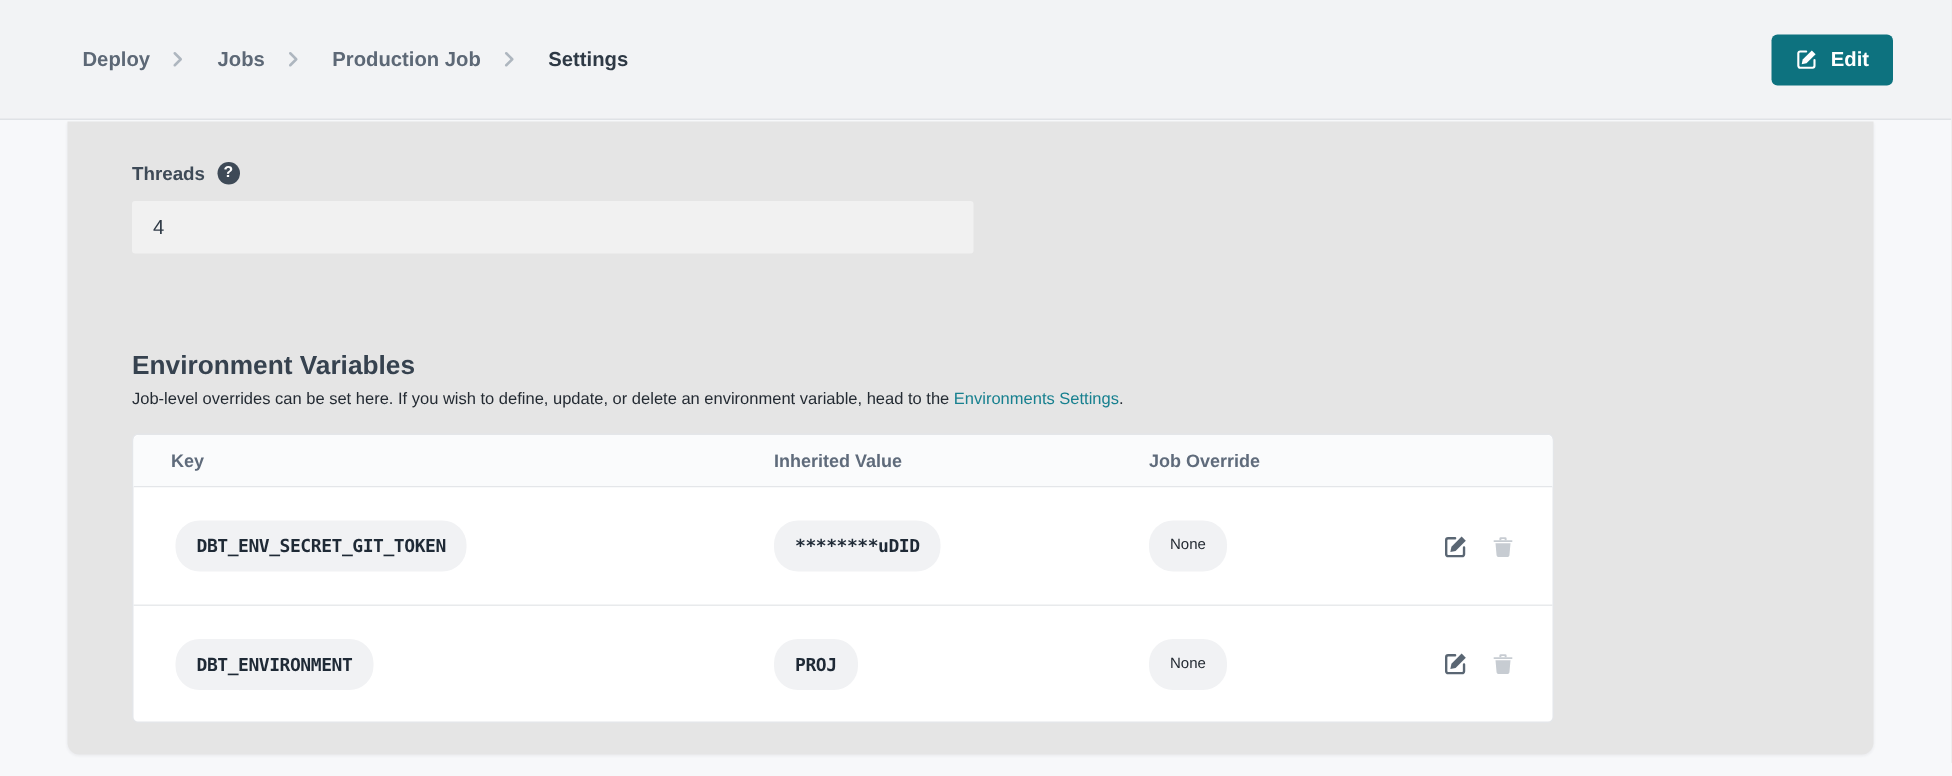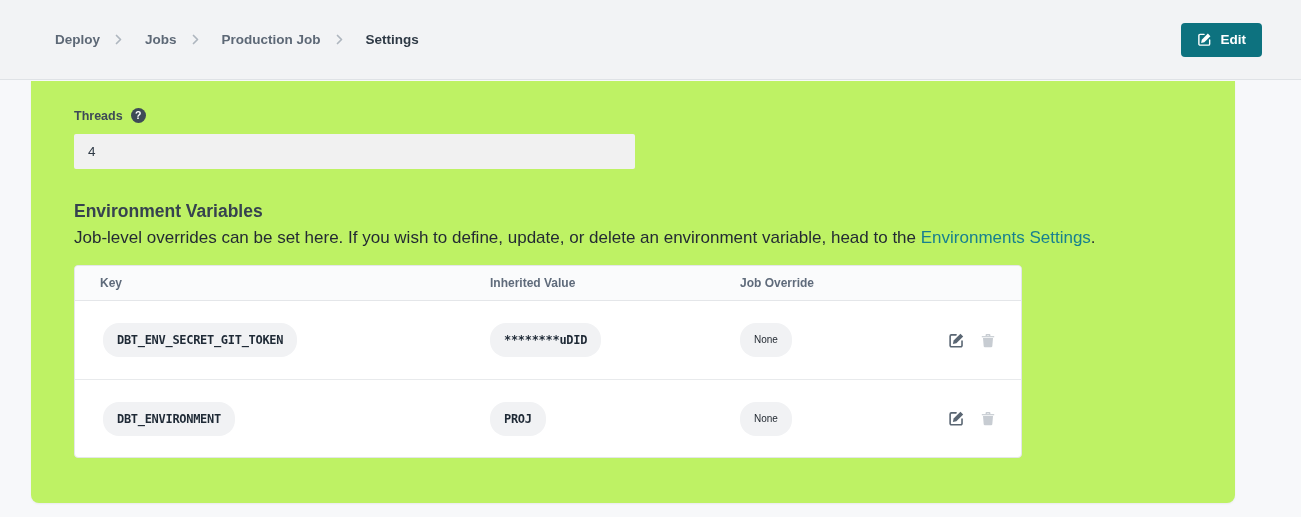--- a/index.html
+++ b/index.html
@@ -30,23 +30,23 @@
     border: none; border-radius: 4px;
     height: 34px; padding: 0 16px;
     font-family: "Liberation Sans", sans-serif;
     font-size: 13.5px; font-weight: 700;
     cursor: pointer;
   }
   .edit-btn svg { display: block; }
 
   
   .card {
-    position: absolute; left: 31px; top: 81px;
+    position: absolute; left: 45px; top: 81px;
     width: 1204px; height: 422px;
-    background: #bef264;
+    background: #e5e5e5;
     border-radius: 0 0 8px 8px;
     box-shadow: 0 1px 2px rgba(30,40,50,0.06);
     padding: 27px 41px 36px 43px;
   }
 
   
   .field-label-row { display: flex; align-items: center; gap: 8px; margin-bottom: 11px; }
   .field-label { font-size: 12.5px; font-weight: 700; color: #3e4a57; }
   .help-icon {
     width: 15px; height: 15px; border-radius: 50%;
@@ -55,42 +55,42 @@
     display: inline-block; cursor: pointer;
   }
   .text-input {
     width: 561px; height: 35px;
     background: #f1f1f1; border: none; border-radius: 2px;
     padding: 0 14px; font-family: "Liberation Sans", sans-serif;
     font-size: 13.5px; color: #2e3945;
   }
 
   
-  .section-title { margin-top: 32px; font-size: 17.5px; font-weight: 700; color: #36424f; }
-  .section-desc { margin-top: 6px; font-size: 17px; color: #242b33; }
+  .section-title { margin-top: 64px; font-size: 17.5px; font-weight: 700; color: #36424f; }
+  .section-desc { margin-top: 6px; font-size: 11px; color: #242b33; }
   .section-desc a { color: #17808f; text-decoration: none; cursor: pointer; }
 
   
   .env-table {
     margin-top: 17px; width: 948px;
     border: 1px solid #e4e6e9; border-radius: 4px;
     background: #ffffff;
   }
   .thead {
     display: flex; align-items: center; height: 35px;
     background: #fafbfc; border-bottom: 1px solid #e4e6e9;
     border-radius: 4px 4px 0 0;
     font-size: 12px; font-weight: 700; color: #5f6b7b;
   }
   .trow {
     display: flex; align-items: center; height: 78px;
   }
   .trow + .trow { border-top: 1px solid #e8eaec; }
   .col-key { width: 415px; padding-left: 25px; }
-  .col-inherited { width: 250px; }
+  .col-inherited { width: 250px; margin-left: 12px; }
   .col-override { flex: 1; }
   .col-actions { width: 100px; display: flex; justify-content: flex-end; align-items: center; gap: 15px; padding-right: 25px; }
   .trow .col-key { padding-left: 28px; }
 
   .badge {
     display: inline-block; background: #f1f2f4; border-radius: 16px;
     height: 34px; line-height: 34px; padding: 0 14px;
     font-size: 13px; color: #1f2a36;
   }
   .badge.mono { font-family: "DejaVu Sans Mono", monospace; font-weight: 700; font-size: 12px; letter-spacing: -0.3px; }

